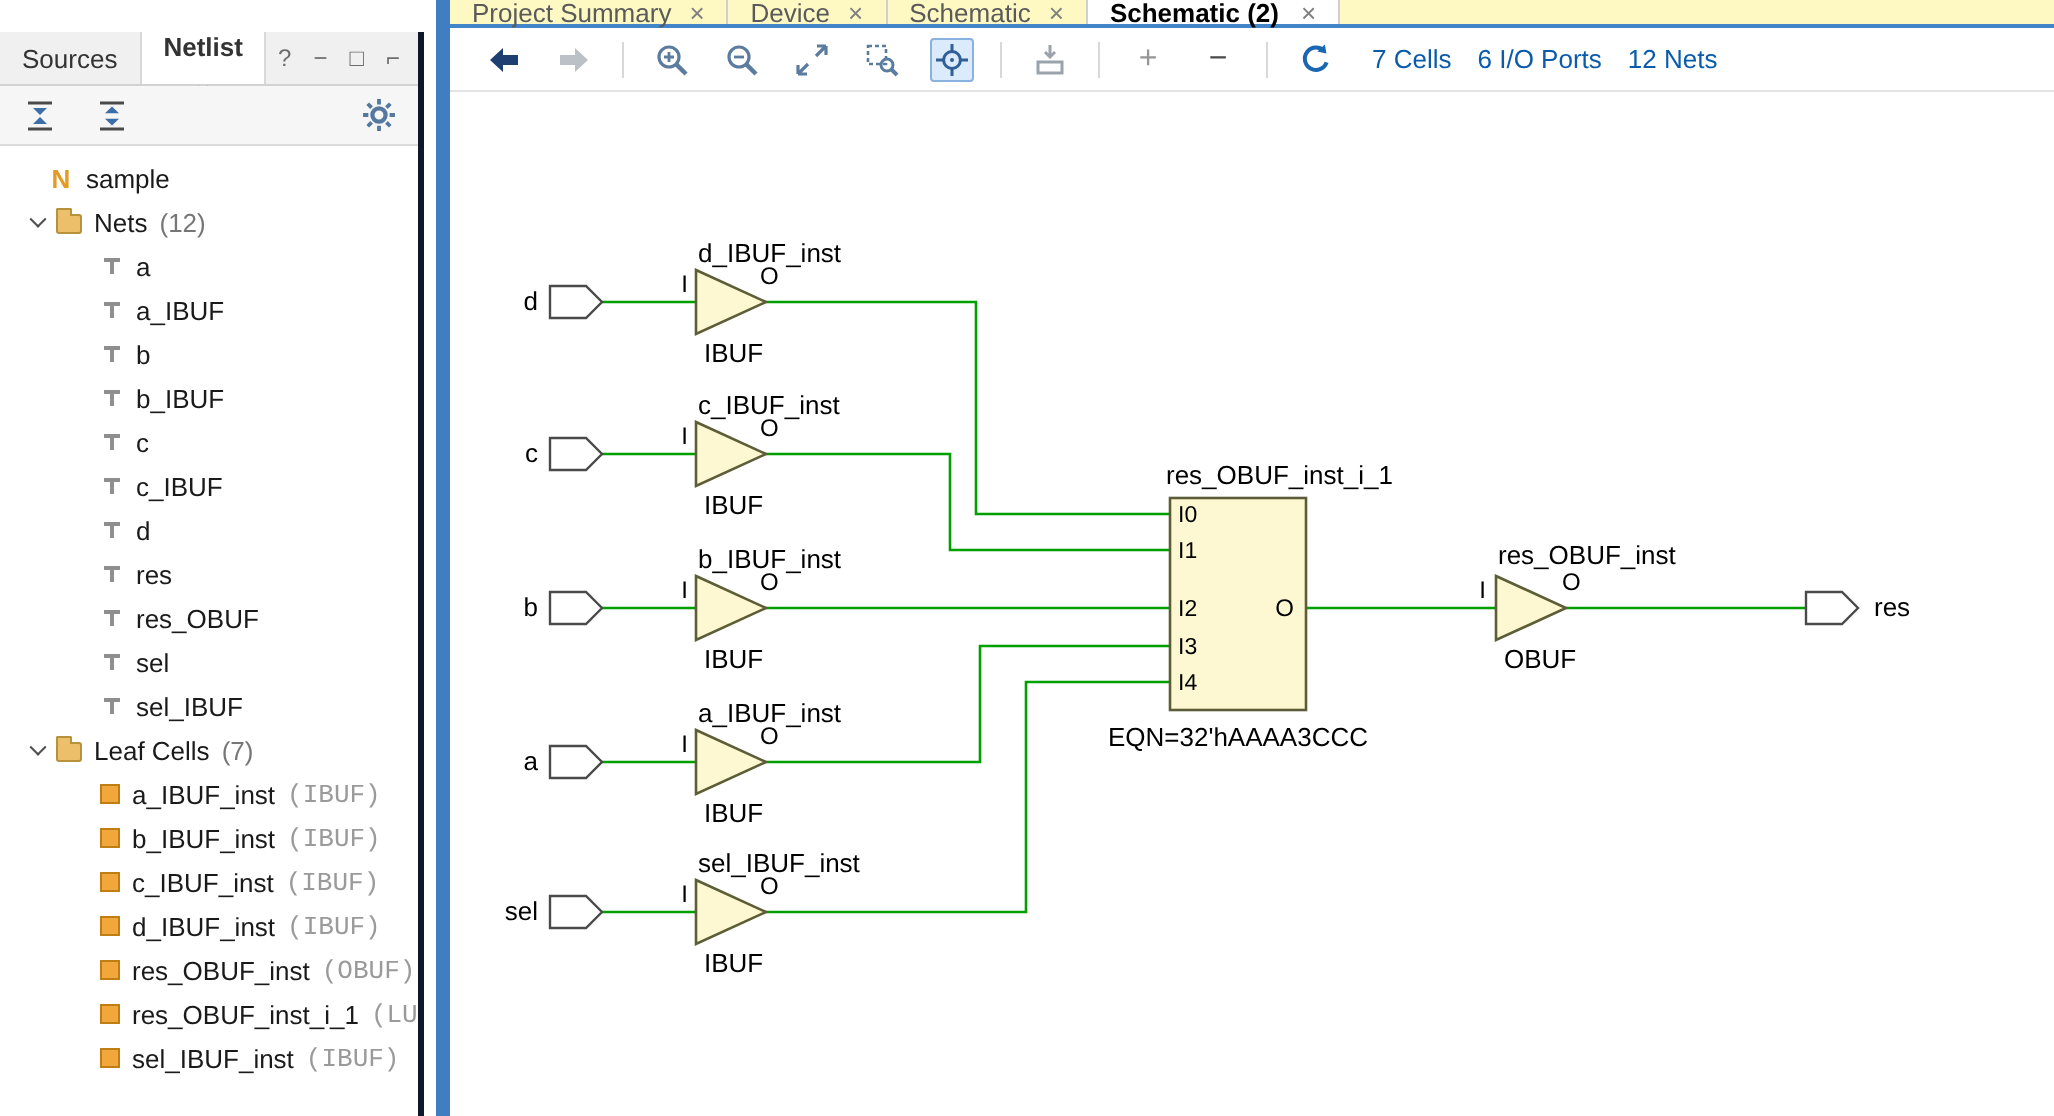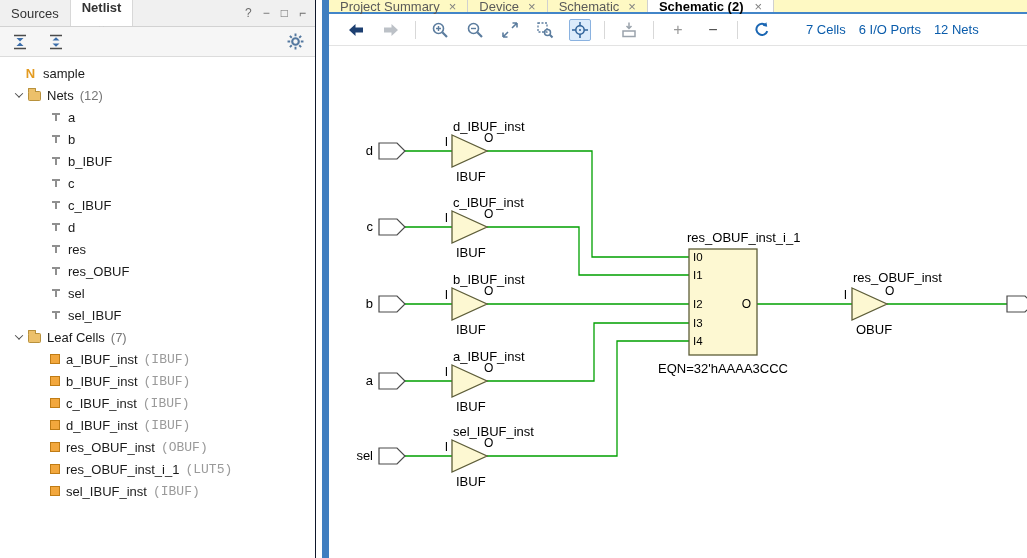--- a/index.html
+++ b/index.html
@@ -1,21 +1,21 @@
 <!DOCTYPE html>
 <html><head>
 <meta charset="utf-8">
 <style>
   * { margin:0; padding:0; box-sizing:border-box; }
   html,body { width:1027px; height:558px; overflow:hidden; }
   body { font-family:"Liberation Sans", sans-serif; font-size:13px; color:#1a1a1a; background:#fff; }
   .app { display:flex; width:1027px; height:558px; }
 
   
-  .left-panel { width:316px; flex:none; display:flex; flex-direction:column; background:#fff; border-right:1px solid #0f172a; }
+  .left-panel { width:212px; flex:none; display:flex; flex-direction:column; background:#fff; border-right:3px solid #0f172a;margin-top:16px; }
   .lp-tabbar { height:27px; flex:none; background:#f0f0f0; border-bottom:1px solid #d2d2d2; display:flex; align-items:stretch; }
   .lp-tab { padding:0 11px; display:flex; align-items:center; gap:7px; border-right:1px solid #d8d8d8; color:#333; cursor:default; }
   .lp-tab.active { background:#fff; font-weight:bold;flex-direction:column; }
   .tab-close { color:#808080; font-weight:normal; font-size:13px; }
   .lp-winicons { margin-left:auto; display:flex; align-items:center; gap:11px; padding-right:9px; color:#6d6d6d; font-size:12px; }
   .lp-winicons span { cursor:default; }
 
   .lp-toolbar { height:30px; flex:none; background:#f6f6f6; border-bottom:1px solid #dcdcdc; display:flex; align-items:center; padding:0 10px; gap:16px; }
   .lp-toolbar .spacer { flex:1; }
   .tbtn { width:20px; height:20px; display:flex; align-items:center; justify-content:center; }
@@ -48,21 +48,21 @@
   .rp-tab.active { background:#fff; color:#000; font-weight:bold;gap:11px; }
 
   .rp-toolbar { height:32px; flex:none; background:#fff; border-bottom:1px solid #e3e3e3; display:flex; align-items:center; gap:13px; padding:0 16px; }
   .tb-icon { width:22px; height:22px; display:flex; align-items:center; justify-content:center; flex:none; }
   .tb-icon.pressed { background:#dcebfb; border:1px solid #8ab2e0; border-radius:2px; }
   .tb-sep { width:1px; height:18px; background:#d8d8d8; flex:none; }
   .tb-text { font-size:16px; line-height:1; cursor:default; }
   .plus  { color:#979797; }
   .minus { color:#4d4d4d; }
   .tb-link { color:#0a5cab; font-size:13px; cursor:pointer; }
-  .lnk1 { margin-left:20px; }
+  .lnk1 { margin-left:4px; }
 
   .canvas { flex:1; background:#fff; position:relative; overflow:hidden; }
   .schematic { display:block; }
   .net { stroke:#00a000; stroke-width:1.3; fill:none; }
   .cell { fill:#fdf8d2; stroke:#5d5d38; stroke-width:1.3; }
   .portshape { fill:#ffffff; stroke:#4a4a4a; stroke-width:1.2; }
   .schematic text { font-family:"Liberation Sans", sans-serif; fill:#000; }
   .t13 { font-size:13px; }
   .t12 { font-size:12px; }
   .t11 { font-size:11.5px; }
@@ -126,20 +126,24 @@
         <span>Nets</span>
         <span class="count">(12)</span>
       </div>
 
       <div class="trow pl-item">
           <span class="icon-net"></span>
           <span>a</span>
         </div>
       <div class="trow pl-item">
           <span class="icon-net"></span>
+          <span>a_IBUF</span>
+        </div>
+      <div class="trow pl-item">
+          <span class="icon-net"></span>
           <span>b</span>
         </div>
       <div class="trow pl-item">
           <span class="icon-net"></span>
           <span>b_IBUF</span>
         </div>
       <div class="trow pl-item">
           <span class="icon-net"></span>
           <span>c</span>
         </div>

